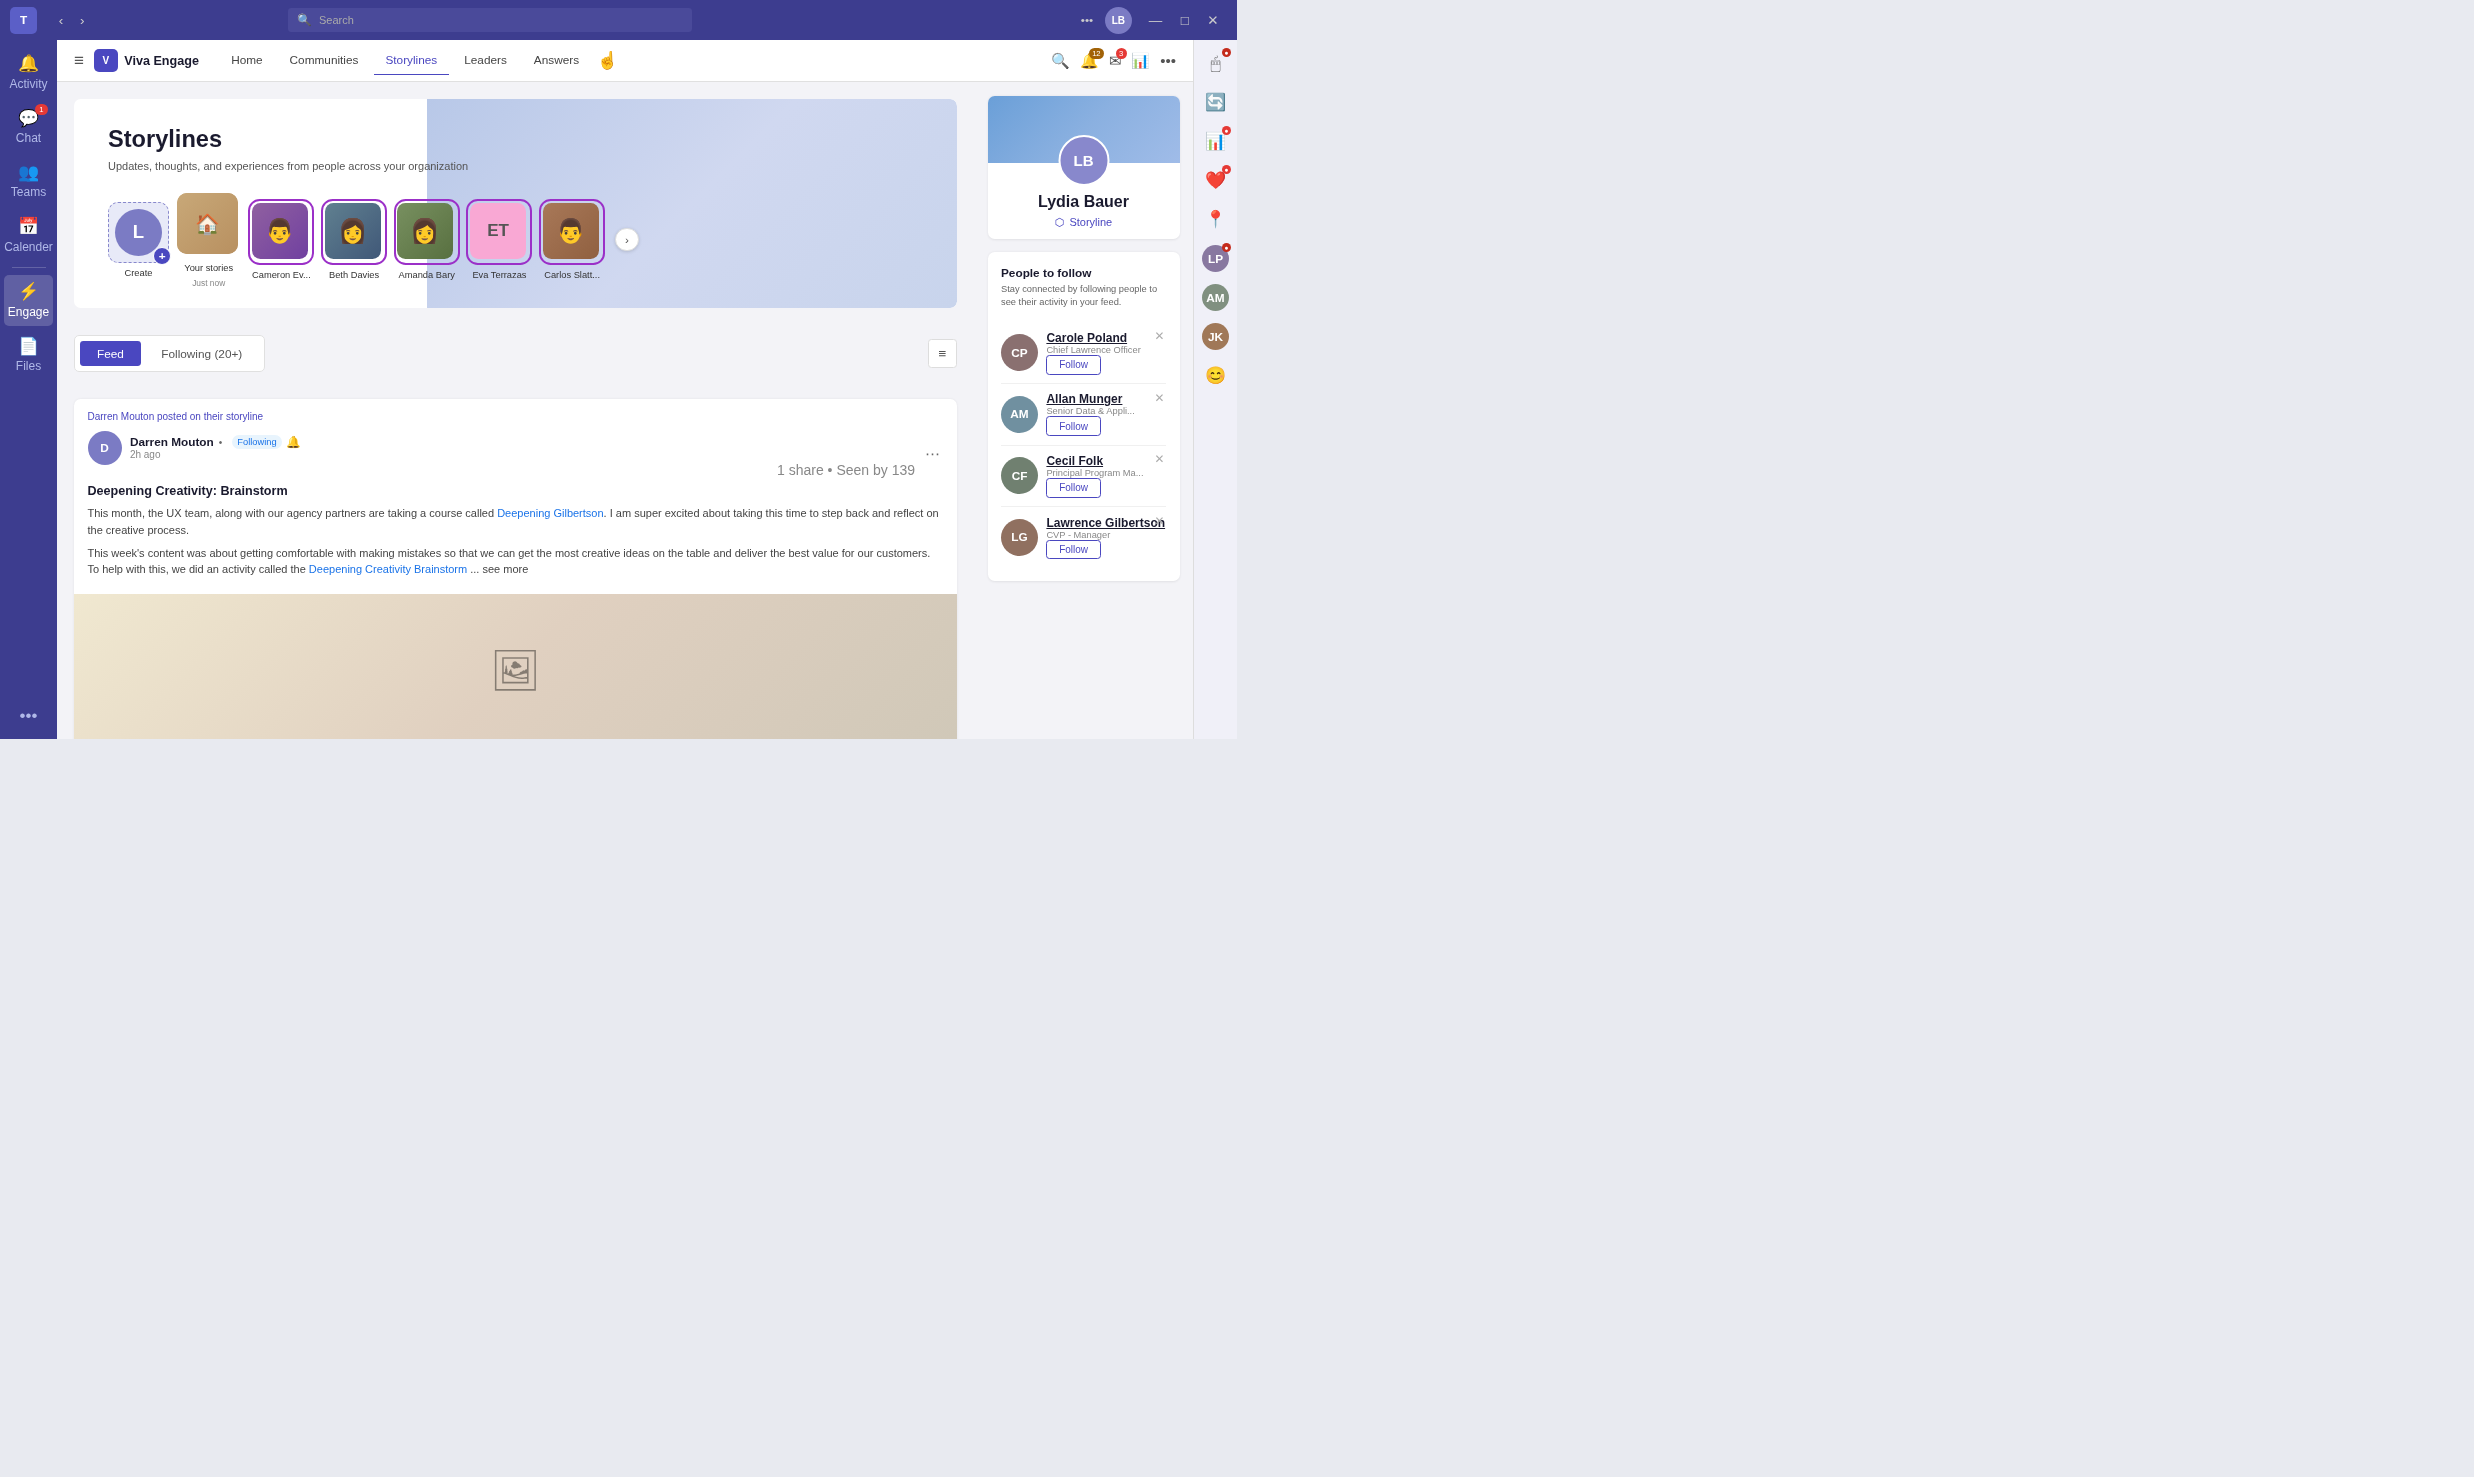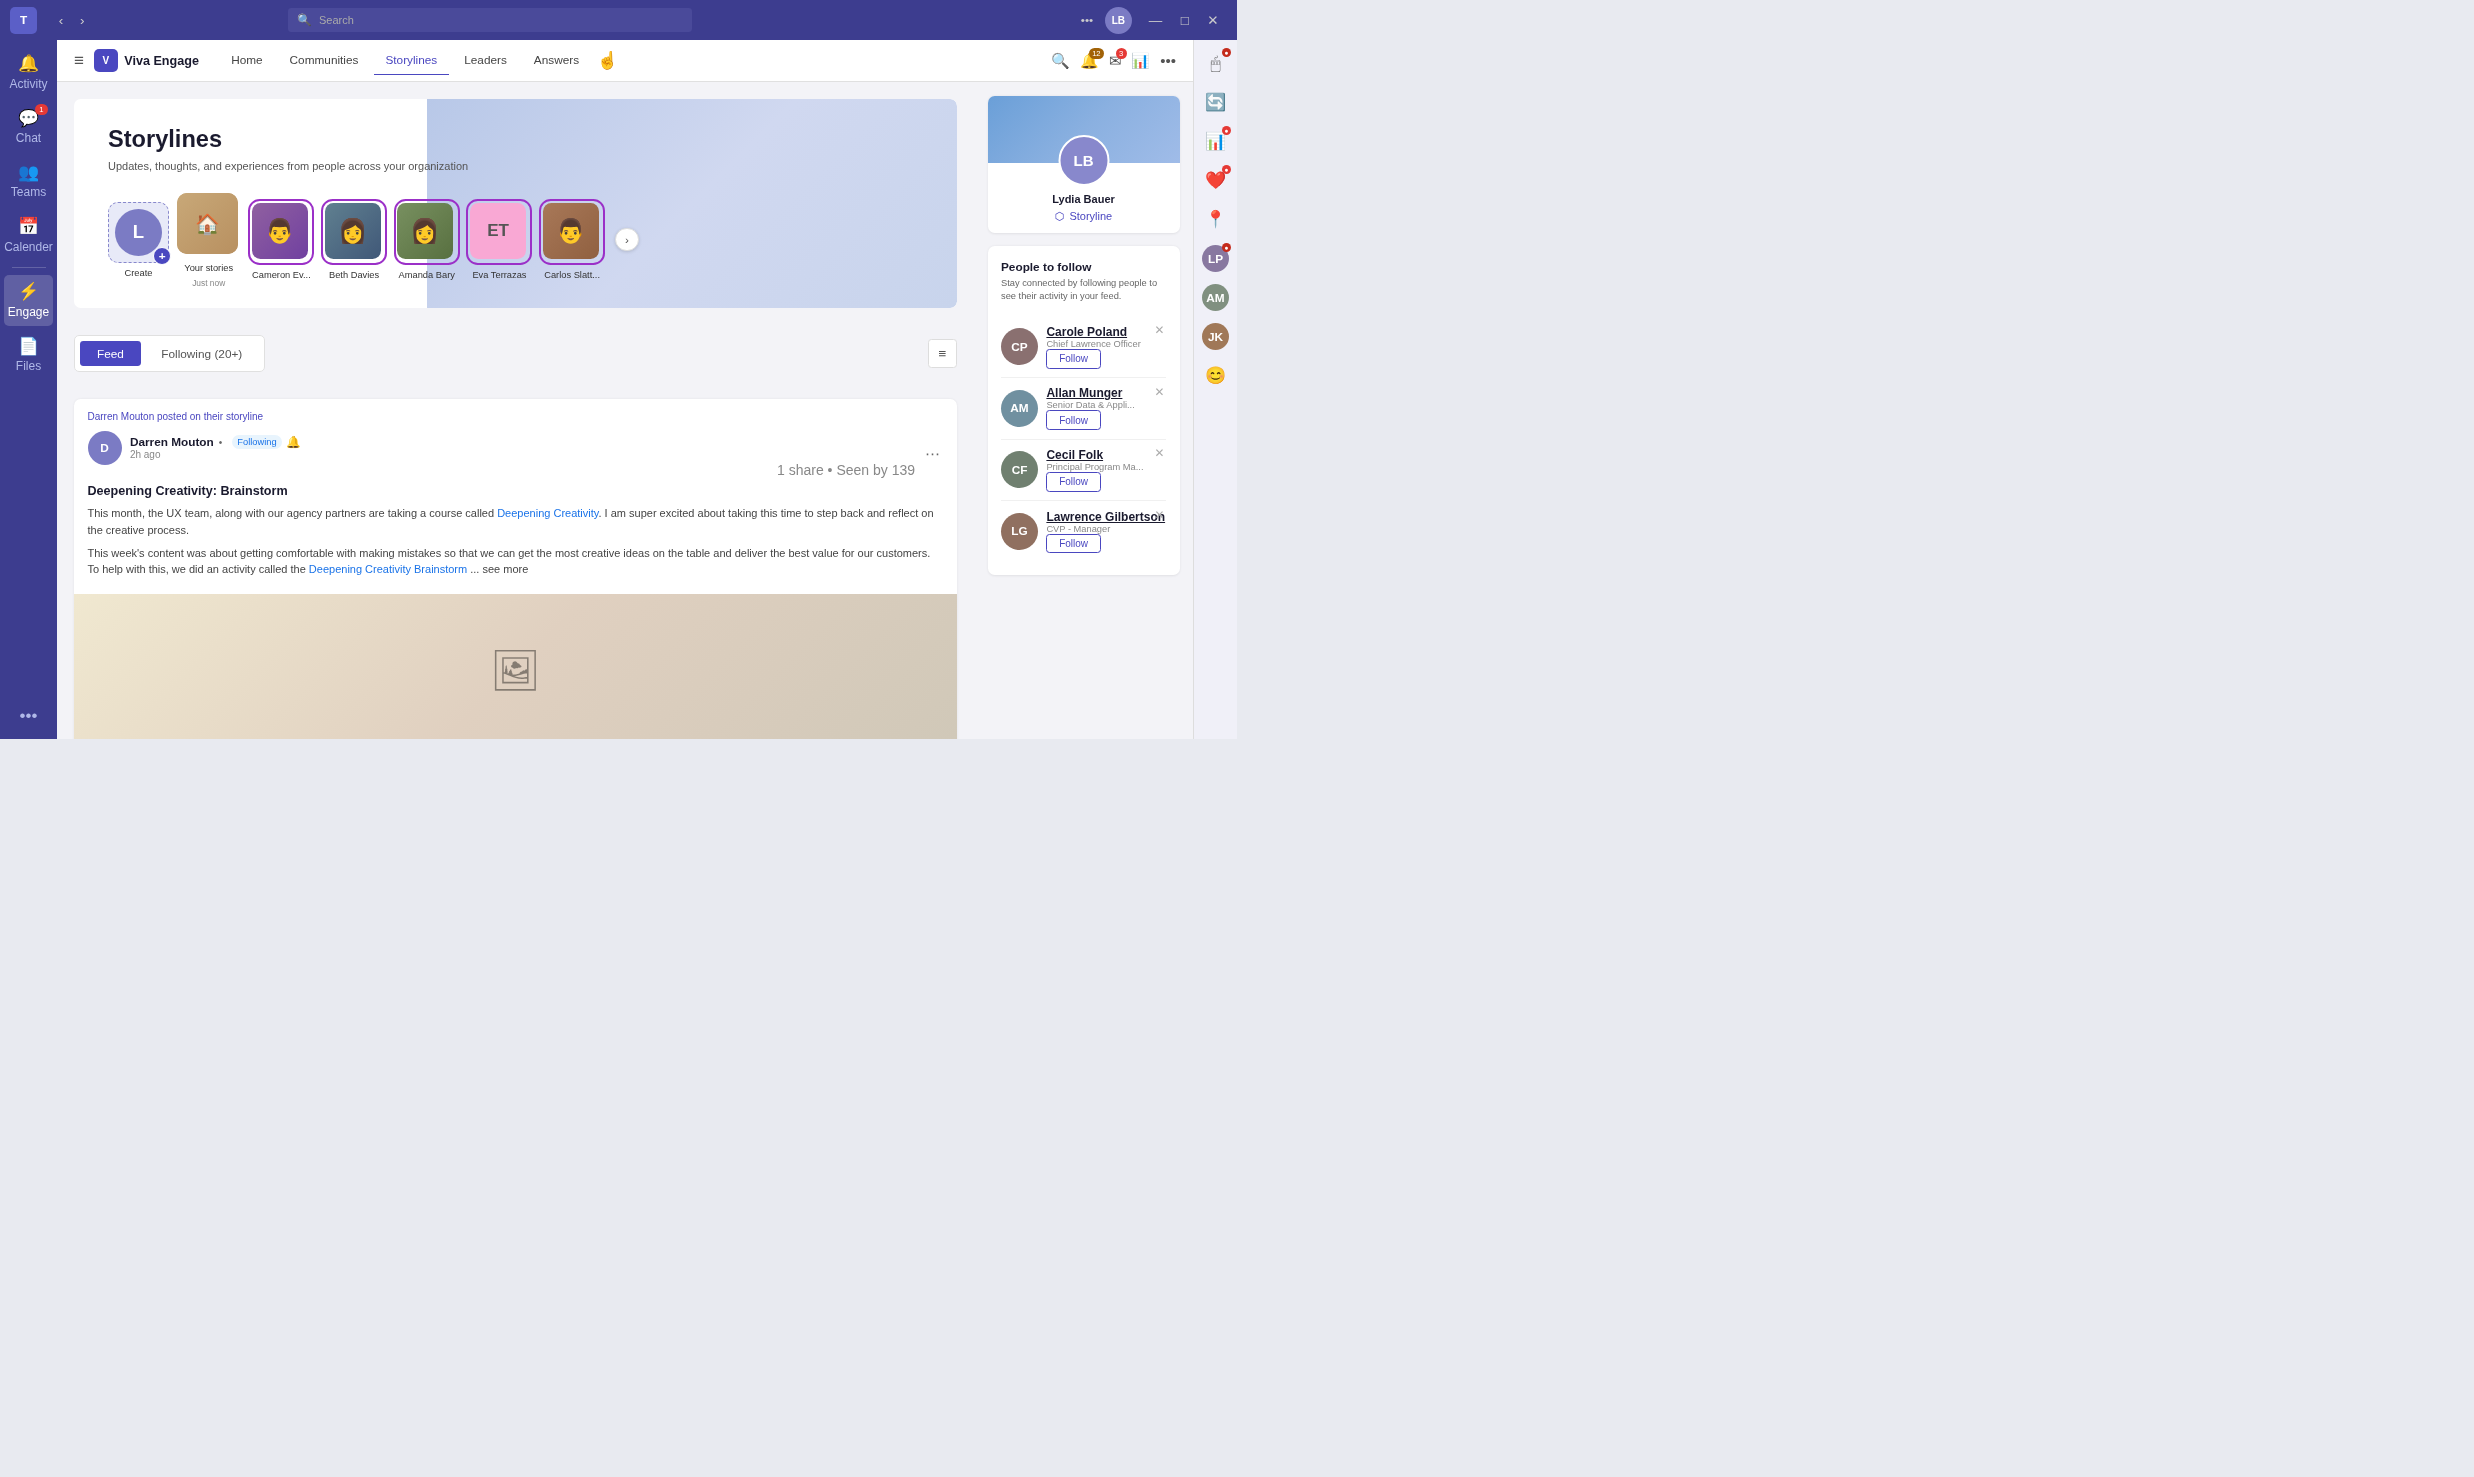--- a/index.html
+++ b/index.html
@@ -335,21 +335,21 @@
       width: 51px; height: 51px; border-radius: 50%;
       border: 2.5px solid white;
       background: #8888cc;
       display: flex; align-items: center; justify-content: center;
       color: white; font-size: 15px; font-weight: bold; overflow: hidden;
     }
     .profile-info {
       padding: 30px 13.5px 10px;
       text-align: center;
     }
-    .profile-name { font-size: 11px; font-weight: 700; color: #1a1a2e; margin-bottom: 5px; }
+    .profile-name { font-size: 16px; font-weight: 700; color: #1a1a2e; margin-bottom: 5px; }
     .profile-storyline {
       display: flex; align-items: center; justify-content: center; gap: 5px;
       font-size: 11px; color: #4a47c0; cursor: pointer;
     }
 
     
     .people-section {
       background: white; border-radius: 6.7px;
       padding: 13.5px;
       box-shadow: 0 0.8px 2.5px rgba(0,0,0,0.08);
@@ -581,21 +581,21 @@
               </div>
               <div style="display:flex;align-items:center;gap:6.7px;">
                 <span class="post-stats">1 share • Seen by 139</span>
                 <button class="more-btn">⋯</button>
               </div>
             </div>
           </div>
           <div class="post-body">
             <div class="post-title">Deepening Creativity: Brainstorm</div>
             <p class="post-text">
-              <span>This month, the UX team, along with our agency partners are taking a course called </span><a>Deepening Creativity</a><span>. I am super excited about taking this time to step back and reflect on the creative process.</span>
+              <span>This month, the UX team, along with our agency partners are taking a course called </span><a>Deepening Gilbertson</a><span>. I am super excited about taking this time to step back and reflect on the creative process.</span>
             </p>
             <p class="post-text">
               <span>This week's content was about getting comfortable with making mistakes so that we can get the most creative ideas on the table and deliver the best value for our customers. To help with this, we did an activity called the </span><a>Deepening Creativity Brainstorm</a><span> ... see more</span>
             </p>
           </div>
           <div class="post-image">
             <div class="post-image-inner">
               <span style="opacity:0.4;font-size:40px;">🖼</span>
             </div>
           </div>

